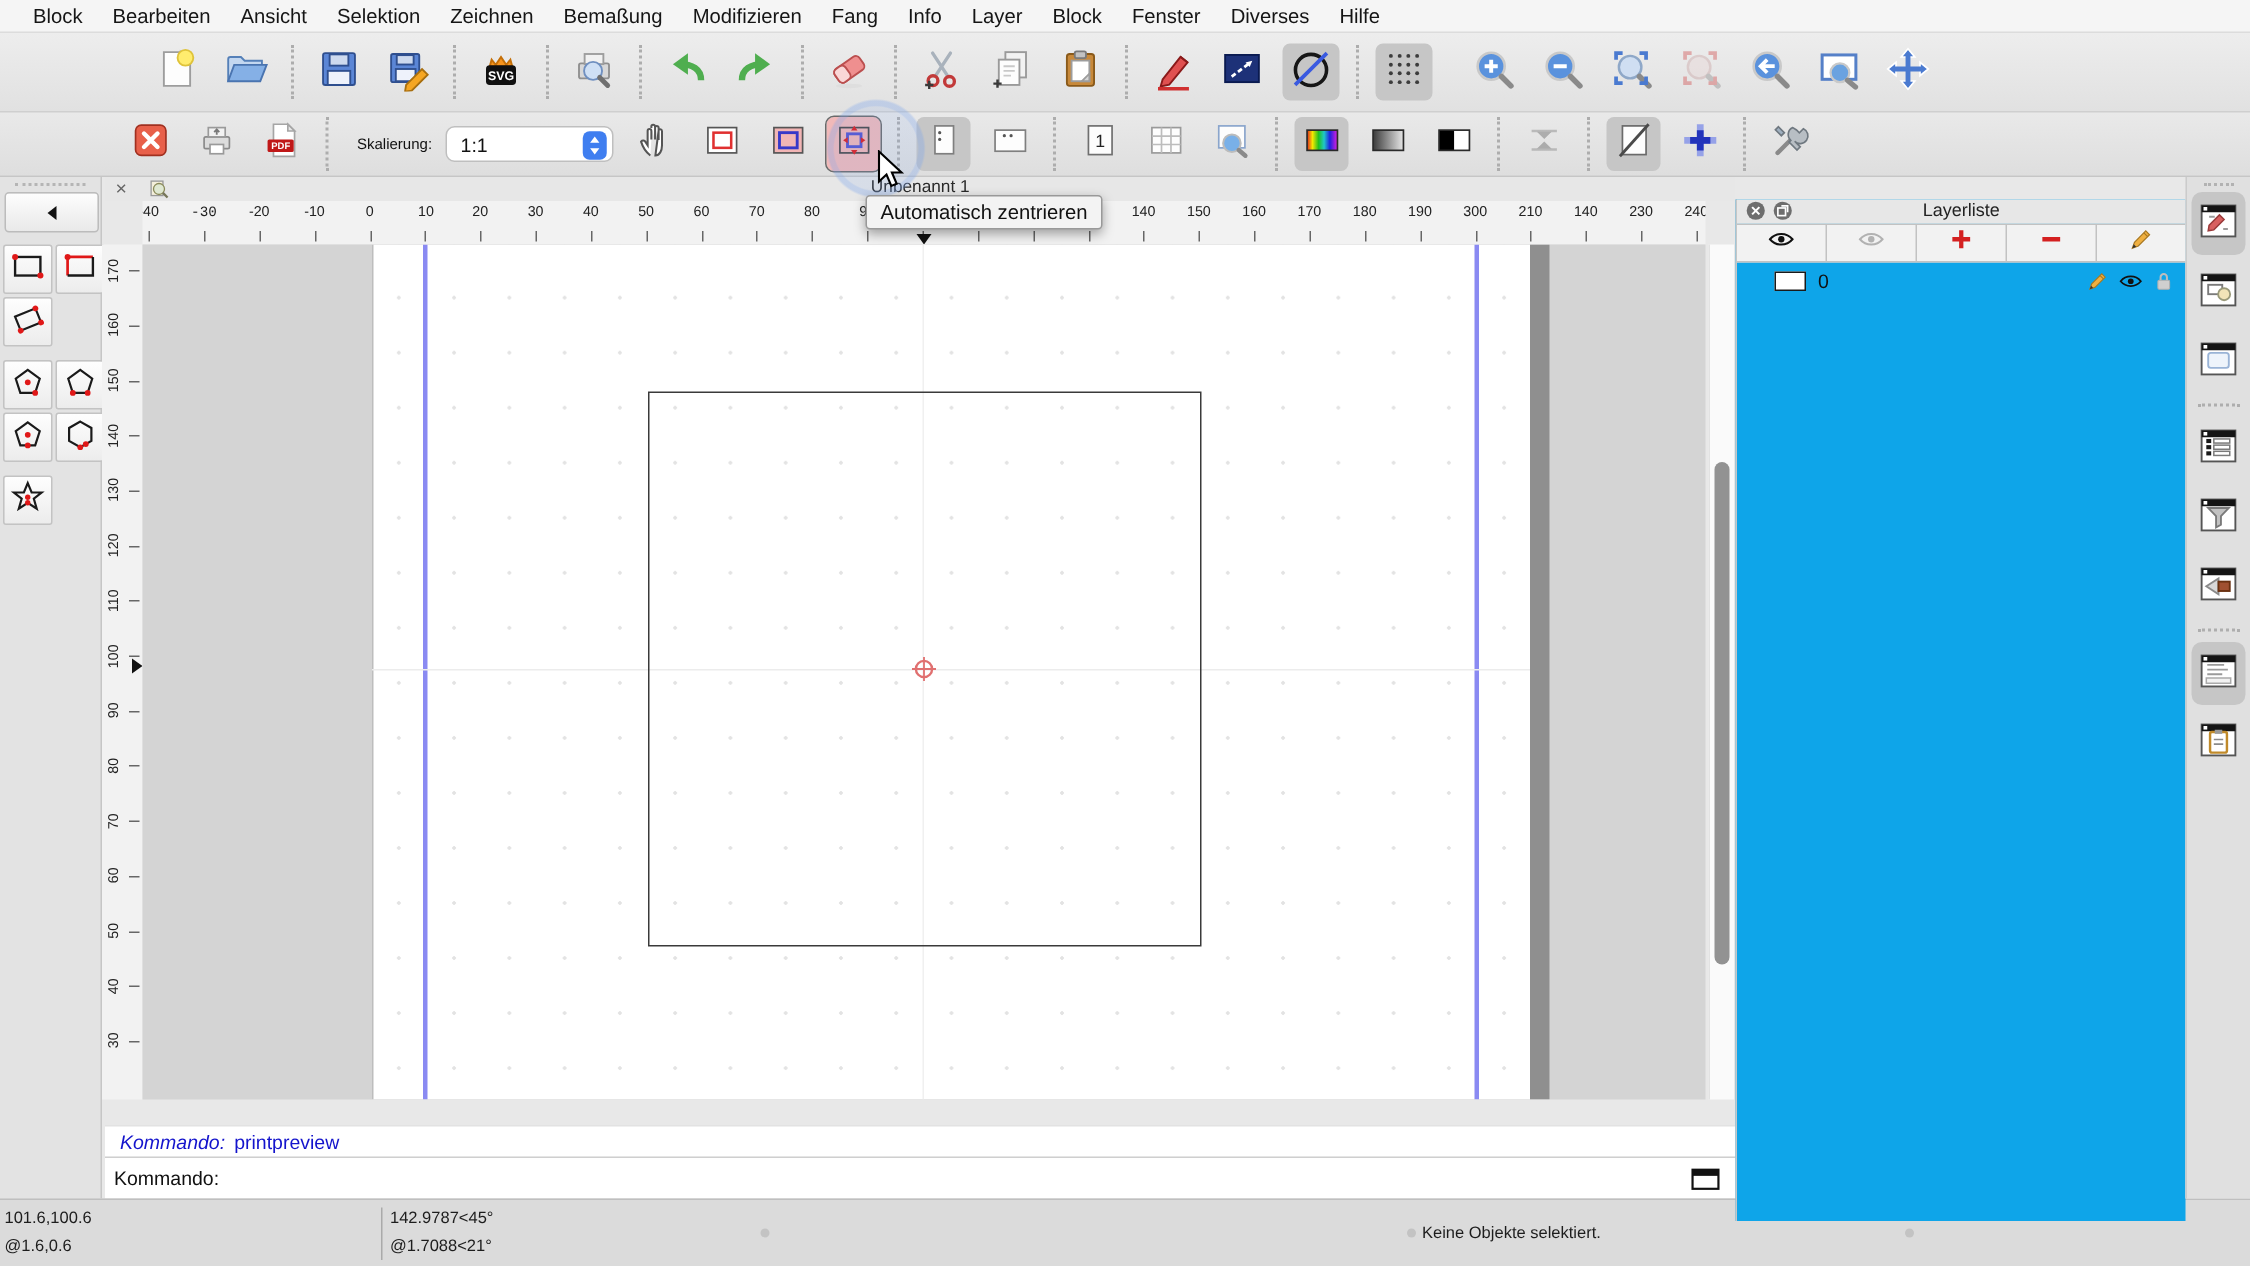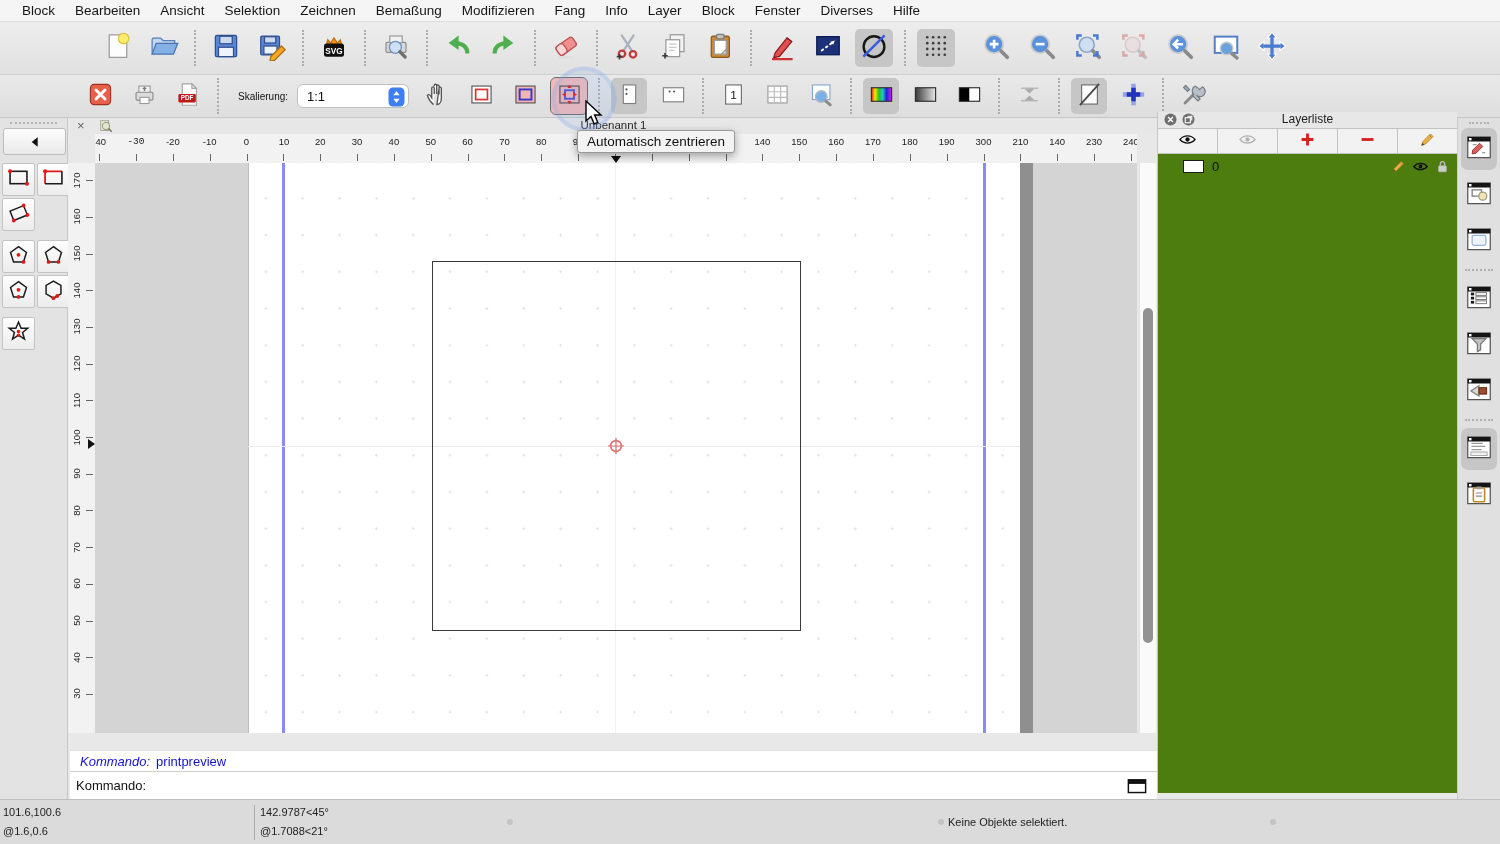--- a/index.html
+++ b/index.html
@@ -92,21 +92,21 @@
              border-top:1px solid #cfcfcf;display:flex;align-items:center;padding-left:6px;
              font-size:13px;color:#111;box-sizing:border-box;}
   .cmd-win-btn{position:absolute;right:10px;top:6px;width:20px;height:16px;}
   
   .statusbar{position:absolute;left:0;top:799px;width:100%;height:45px;background:#dbdbdb;
              border-top:1px solid #bfbfbf;font-size:11px;color:#1d1d1d;box-sizing:border-box;}
   .sb{position:absolute;white-space:nowrap;}
   .sb-divider{position:absolute;left:254px;top:5px;height:35px;border-left:1px solid #aaa;}
   .sb-dot{position:absolute;width:6px;height:6px;border-radius:50%;background:#c3c3c3;}
   
-  .right-panel{position:absolute;left:1157px;top:112px;width:300px;height:681px;background:#4d7c0f;
+  .right-panel{position:absolute;left:1157px;top:133px;width:300px;height:681px;background:#0ea5e9;
                border-left:1px solid #c6c6c6;box-sizing:border-box;}
   .panel-header{height:16px;background:#e7e7e7;position:relative;text-align:center;font-size:12px;
                 line-height:15px;color:#222;}
   .ph-btn{position:absolute;top:1px;width:13px;height:13px;}
   .layer-toolbar{display:flex;height:24px;border-top:1px solid #c2c2c2;border-bottom:1px solid #c2c2c2;
                  background:#f2f2f2;}
   .ltb-btn{flex:1;border-right:1px solid #c2c2c2;display:flex;align-items:center;justify-content:center;}
   .ltb-btn:last-child{border-right:none;}
   .ltb-btn svg{width:19px;height:19px;}
   .layer-row{height:21px;display:flex;align-items:center;padding:2px 6px 0 25px;font-size:13px;color:#111;}

